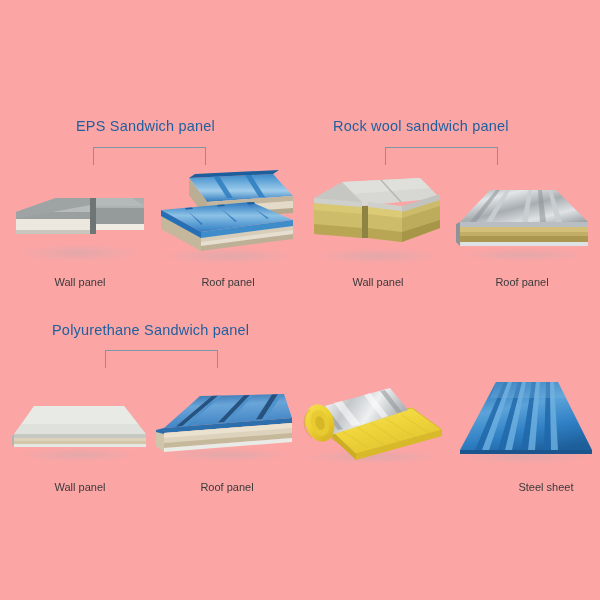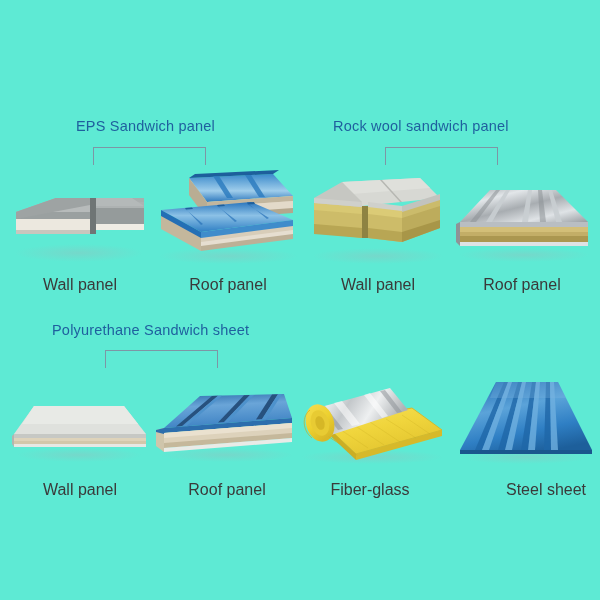--- a/index.html
+++ b/index.html
@@ -3,21 +3,21 @@
 <meta charset="utf-8">
 <title>Sandwich Panel Product Catalog</title>
 <style>
   html,body{margin:0;padding:0;}
   body{
     width:600px;height:600px;
     background:#ffffff;
     font-family:"Liberation Sans", sans-serif;
     overflow:hidden;
   }
-  .sheet{position:relative;width:600px;height:600px;background:#5eead4;}
+  .sheet{position:relative;width:600px;height:600px;background:#fca5a5;}
 
   
   .group-title{
     position:absolute;
     font-size:14.5px;
     color:#1f5f9e;
     letter-spacing:.2px;
     white-space:nowrap;
   }
   
@@ -26,21 +26,21 @@
     border-top:1.5px solid #7d96a5;
     border-left:1.5px solid #7d96a5;
     border-right:1.5px solid #7d96a5;
     border-bottom:none;
     box-sizing:border-box;
   }
 
   
   .caption{
     position:absolute;
-    font-size:16px;
+    font-size:11px;
     color:#3a3a3a;
     text-align:center;
     white-space:nowrap;
   }
 
   
   .art{position:absolute;}
   .art svg{display:block;overflow:visible;}
 
   
@@ -53,21 +53,21 @@
 </style>
 </head>
 <body>
 
 <div class="sheet">
 
   <div class="group-title" style="left:76px;top:118px;">EPS Sandwich panel</div>
 
   <div class="group-title" style="left:333px;top:118px;">Rock wool sandwich panel</div>
 
-  <div class="group-title" style="left:52px;top:322px;">Polyurethane Sandwich sheet</div>
+  <div class="group-title" style="left:52px;top:322px;">Polyurethane Sandwich panel</div>
 
   <div class="bracket" style="left:93px;top:147px;width:113px;height:18px;"></div>
   <div class="bracket" style="left:385px;top:147px;width:113px;height:18px;"></div>
   <div class="bracket" style="left:105px;top:350px;width:113px;height:18px;"></div>
 
   <div class="shadow" style="left:14px;top:244px;width:130px;height:18px;"></div>
   <div class="art" style="left:12px;top:172px;">
     <svg width="136" height="80" viewBox="0 0 136 80">
 
       <polygon points="4,40 44,26 78,26 78,40" fill="#b7bbbb"></polygon>
@@ -306,21 +306,20 @@
       </g>
 
       <ellipse cx="26" cy="49" rx="14" ry="19" transform="rotate(-16 26 49)" fill="url(#wool)"></ellipse>
       <ellipse cx="26" cy="49" rx="9" ry="13" transform="rotate(-16 26 49)" fill="#e8cb33"></ellipse>
       <ellipse cx="26" cy="49" rx="4.5" ry="7" transform="rotate(-16 26 49)" fill="#d6b726"></ellipse>
       <path d="M16,36 C8,42 8,56 18,64" fill="none" stroke="#c9ab22" stroke-width="1" opacity=".7"></path>
 
       <polygon points="34,62 36,64 64,82 62,80" fill="#cbae24"></polygon>
     </svg>
   </div>
-  <div class="caption" style="left:296px;top:481px;width:148px;">Fiber-glass</div>
 
   <div class="shadow" style="left:458px;top:450px;width:134px;height:14px;"></div>
   <div class="art" style="left:456px;top:378px;">
     <svg width="140" height="82" viewBox="0 0 140 82">
       <defs>
         <linearGradient id="steelblue" x1="0.3" y1="0" x2="0.7" y2="1">
           <stop offset="0%" stop-color="#2a74b8"></stop>
           <stop offset="35%" stop-color="#5ba3d9"></stop>
           <stop offset="70%" stop-color="#2f7fc4"></stop>
           <stop offset="100%" stop-color="#1d5f9b"></stop>

